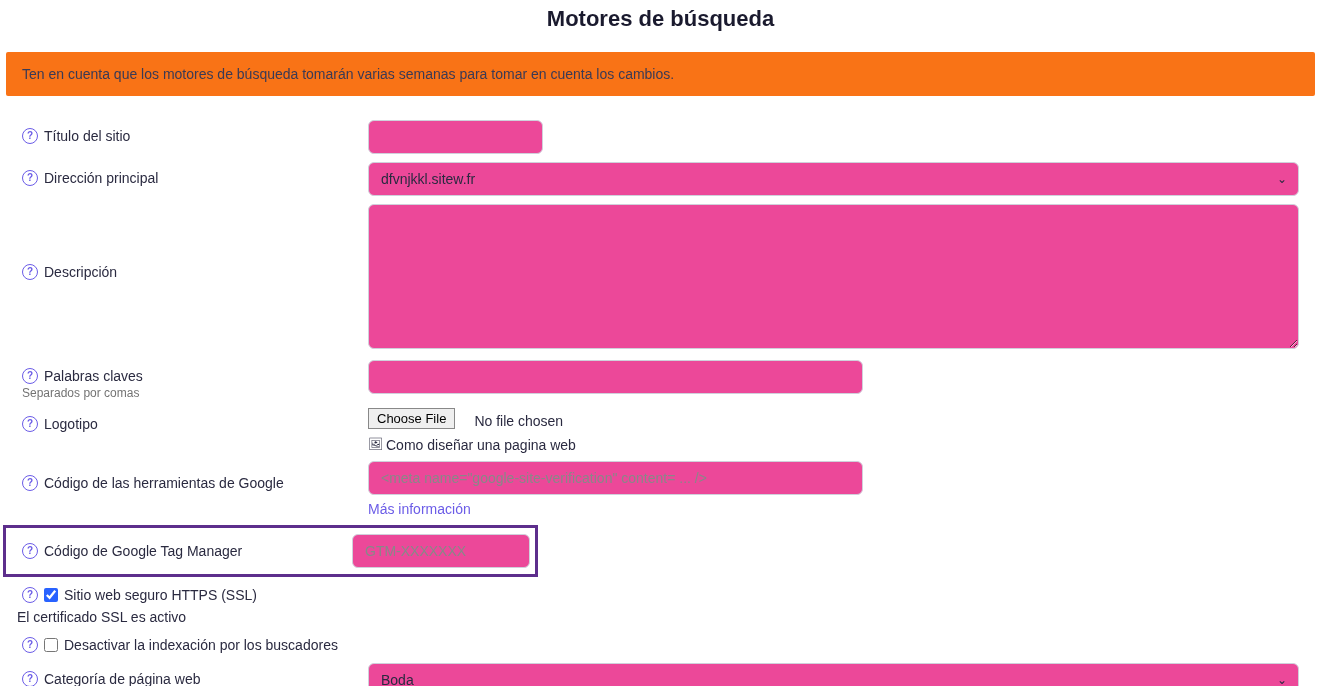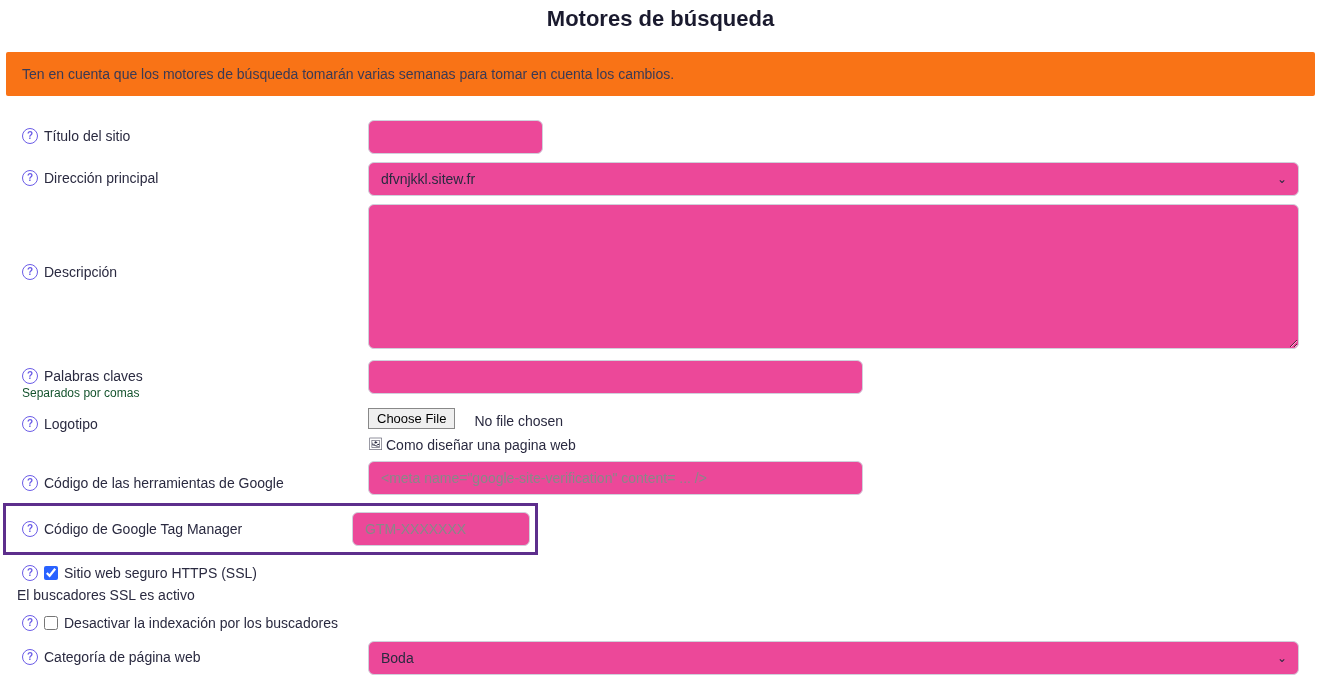--- a/index.html
+++ b/index.html
@@ -39,21 +39,21 @@
     justify-content: center;
     padding-top: 8px;
   }
   .label-line {
     display: flex;
     align-items: center;
     gap: 6px;
   }
   .sublabel {
     font-size: 12px;
-    color: #14532d;
+    color: #737373;
     margin-top: 2px;
     padding-left: 0;
   }
   .help-icon {
     width: 16px;
     height: 16px;
     border: 1.5px solid #6b5ce7;
     border-radius: 50%;
     display: inline-flex;
     align-items: center;
@@ -243,41 +243,42 @@
 
 <div class="form-row">
   <div class="label-col" style="padding-top:14px;">
     <div class="label-line">
       <span class="help-icon">?</span>
       <span>Código de las herramientas de Google</span>
     </div>
   </div>
   <div class="input-col">
     <input type="text" class="text-input medium" placeholder="&lt;meta name=&quot;google-site-verification&quot; content= ... /&gt;" style="">
+    <div><span class="link">Más información</span></div>
   </div>
 </div>
 
 <div class="highlight-box">
   <div class="label-col">
     <div class="label-line">
       <span class="help-icon">?</span>
       <span>Código de Google Tag Manager</span>
     </div>
   </div>
   <div class="input-col">
     <input type="text" class="text-input gtm" placeholder="GTM-XXXXXXX" style="">
   </div>
 </div>
 
 <div class="checkbox-row" style="padding-left:16px;">
   <span class="help-icon">?</span>
   <input type="checkbox" checked="" style="">
   <span>Sitio web seguro HTTPS (SSL)</span>
 </div>
-<div class="cert-status">El buscadores SSL es activo</div>
+<div class="cert-status">El certificado SSL es activo</div>
 
 <div class="checkbox-row" style="padding-left:16px; padding-bottom:10px;">
   <span class="help-icon">?</span>
   <input type="checkbox" style="">
   <span>Desactivar la indexación por los buscadores</span>
 </div>
 
 <div class="form-row">
   <div class="label-col">
     <div class="label-line">

